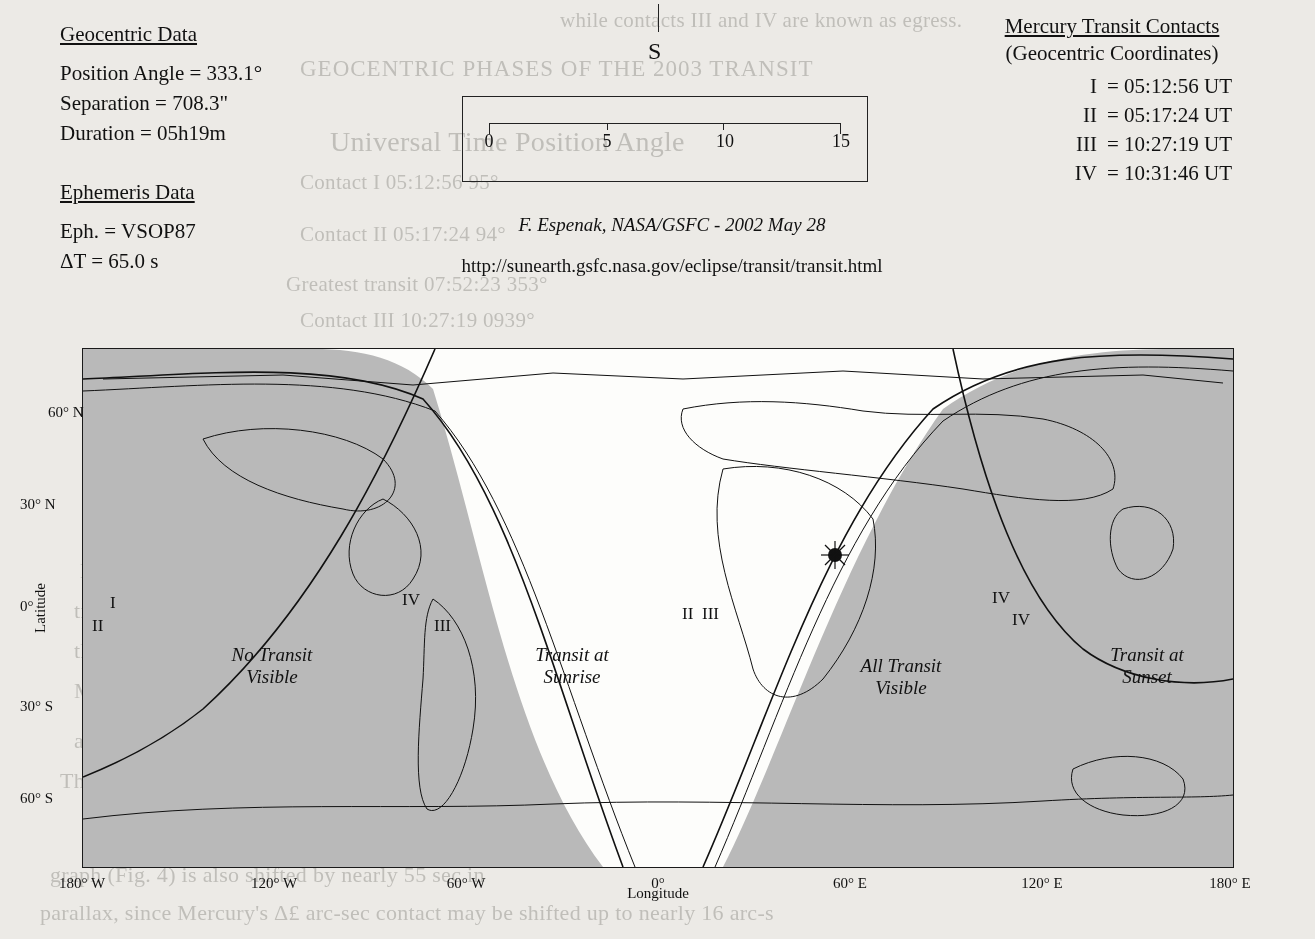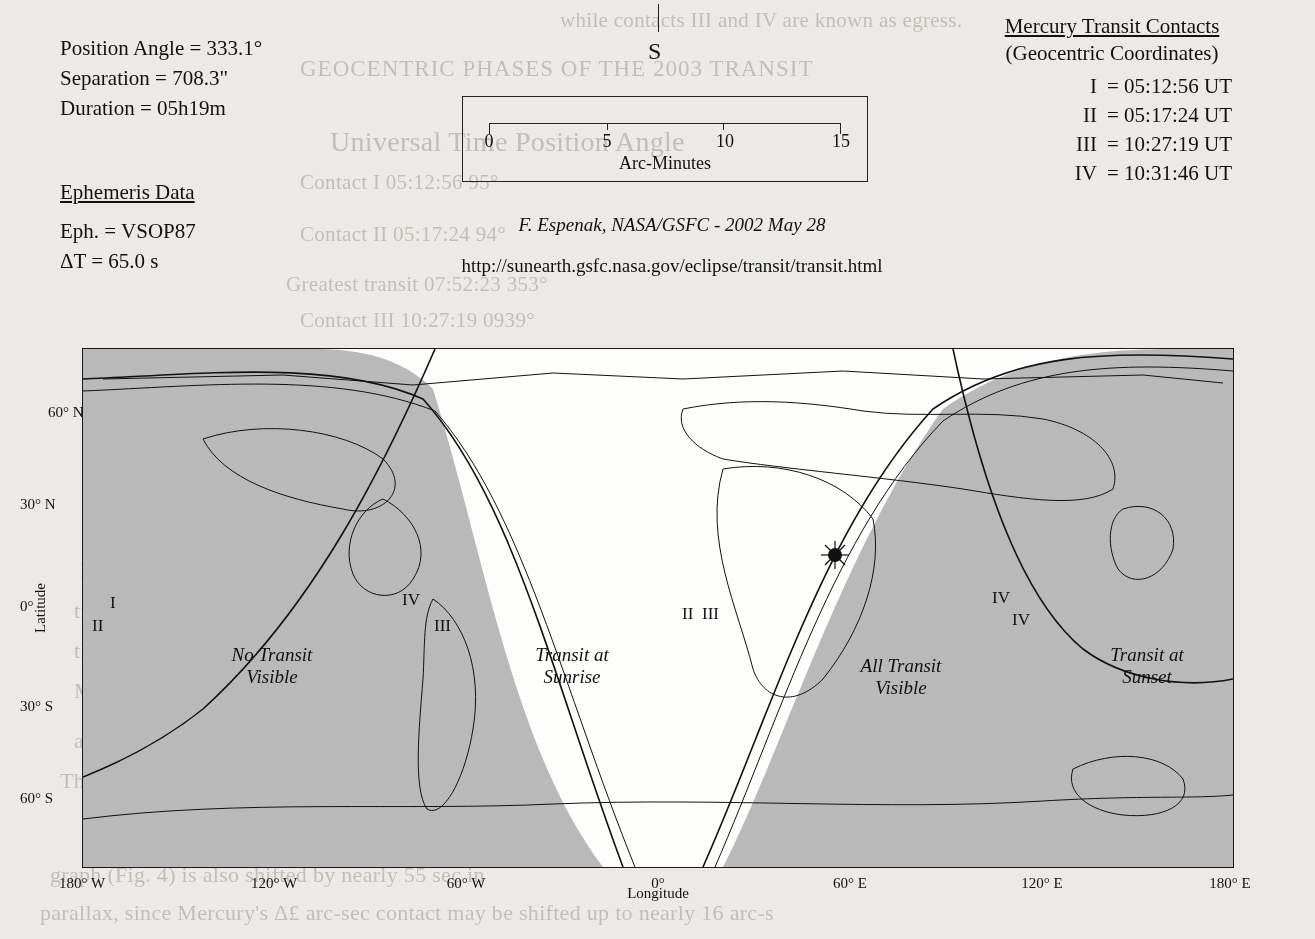--- a/index.html
+++ b/index.html
@@ -77,20 +77,21 @@
 <div class="bleed" style="left:80px;top:558px;font-size:22px;">Mercury passes closest to the Sun's centre</div>
 <div class="bleed" style="left:74px;top:598px;font-size:22px;">transit. At the maximum separation during the</div>
 <div class="bleed" style="left:74px;top:638px;font-size:22px;">the planet's path across the solar disk</div>
 <div class="bleed" style="left:74px;top:678px;font-size:22px;">Mercury's path is very nearly identical to the</div>
 <div class="bleed" style="left:74px;top:728px;font-size:22px;">and nearly equal speeds at greatest transit</div>
 <div class="bleed" style="left:60px;top:768px;font-size:22px;">The top of the figure or the top of the</div>
 <div class="bleed" style="left:50px;top:862px;font-size:22px;">graph (Fig. 4) is also shifted by nearly 55 sec in</div>
 <div class="bleed" style="left:40px;top:900px;font-size:22px;">parallax, since Mercury's Δ£ arc-sec contact may be shifted up to nearly 16 arc-s</div>
 
 <div class="panel-geo">
+  <div class="hdr">Geocentric Data</div>
   <div class="ln" style="margin-top:14px">Position Angle =  333.1°</div>
   <div class="ln">Separation =   708.3"</div>
   <div class="ln">Duration = 05h19m</div>
 </div>
 
 <div class="panel-eph">
   <div class="hdr">Ephemeris Data</div>
   <div class="ln" style="margin-top:14px">Eph. = VSOP87</div>
   <div class="ln">ΔT =    65.0 s</div>
 </div>
@@ -101,21 +102,20 @@
 <div class="scalewrap">
   <div class="scalebox">
     <div class="scale-axis">
       <div class="mid" style="left:33.33%"></div>
       <div class="mid" style="left:66.66%"></div>
     </div>
     <div class="scale-lbl" style="left:26px;">0</div>
     <div class="scale-lbl" style="left:144px;">5</div>
     <div class="scale-lbl" style="left:262px;">10</div>
     <div class="scale-lbl" style="left:378px;">15</div>
-    <div class="scale-name">Arc-Minutes</div>
   </div>
 </div>
 
 <div class="credit">F. Espenak, NASA/GSFC - 2002 May 28</div>
 <div class="url">http://sunearth.gsfc.nasa.gov/eclipse/transit/transit.html</div>
 
 <div class="panel-contacts">
   <div class="t1">Mercury Transit Contacts</div>
   <div class="t2">(Geocentric Coordinates)</div>
   <div class="ctable">

